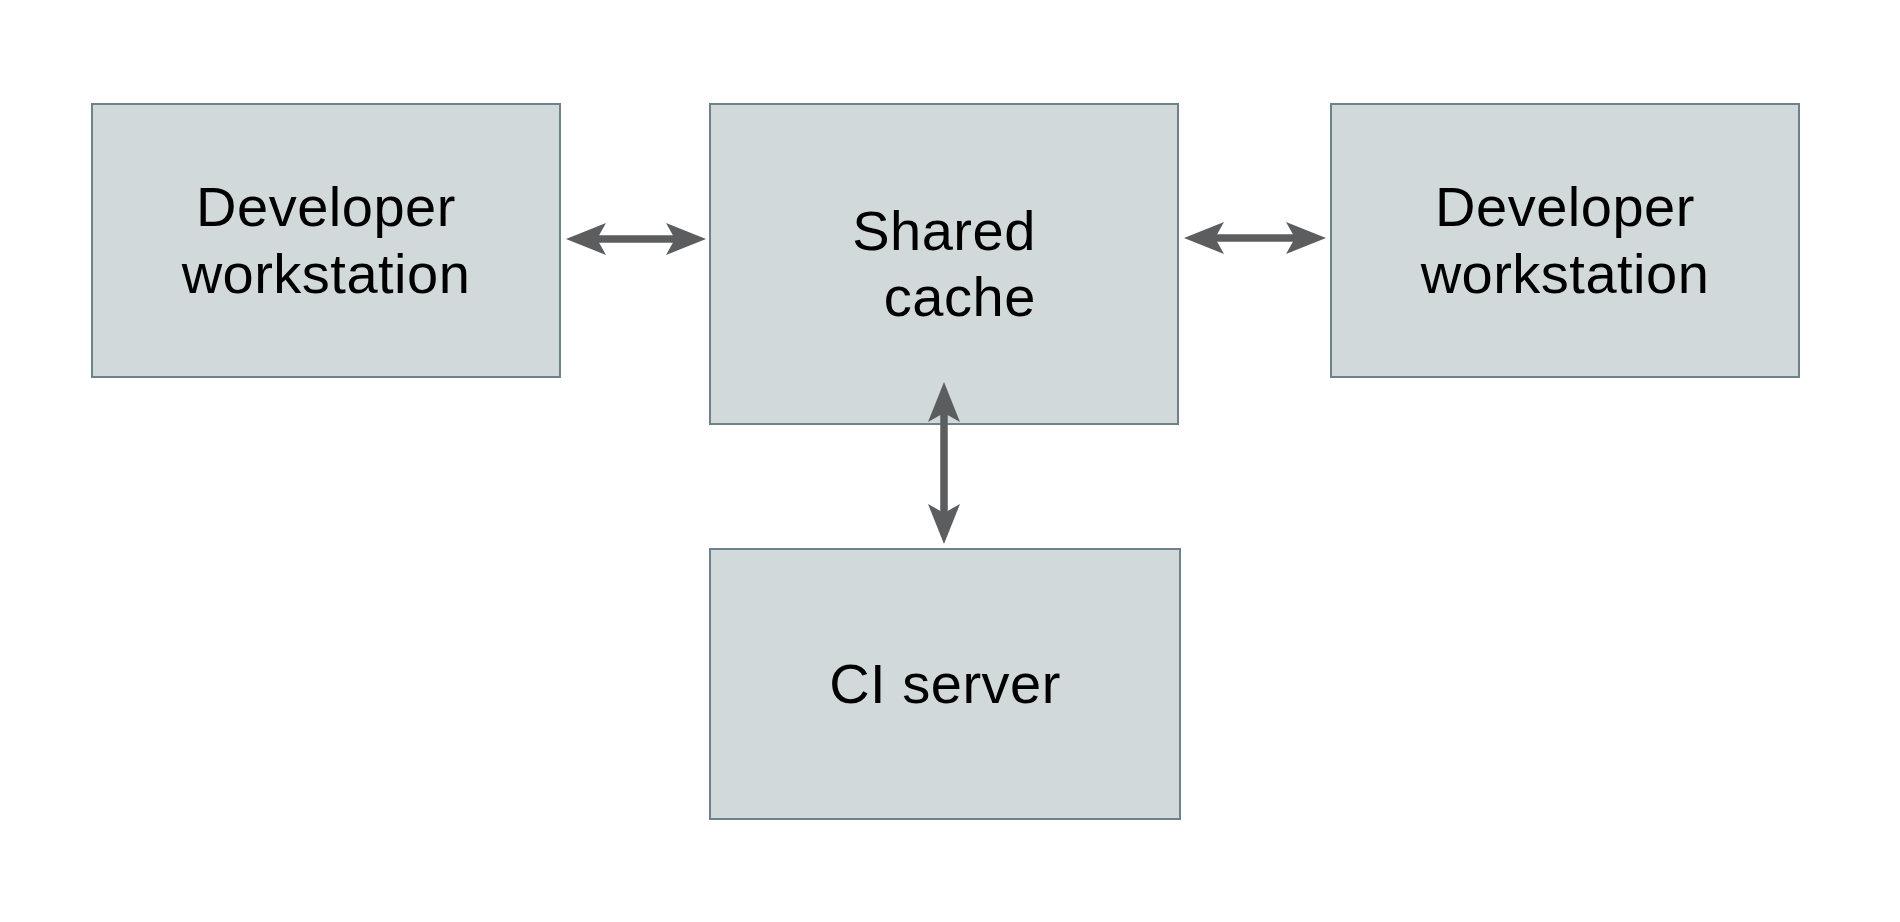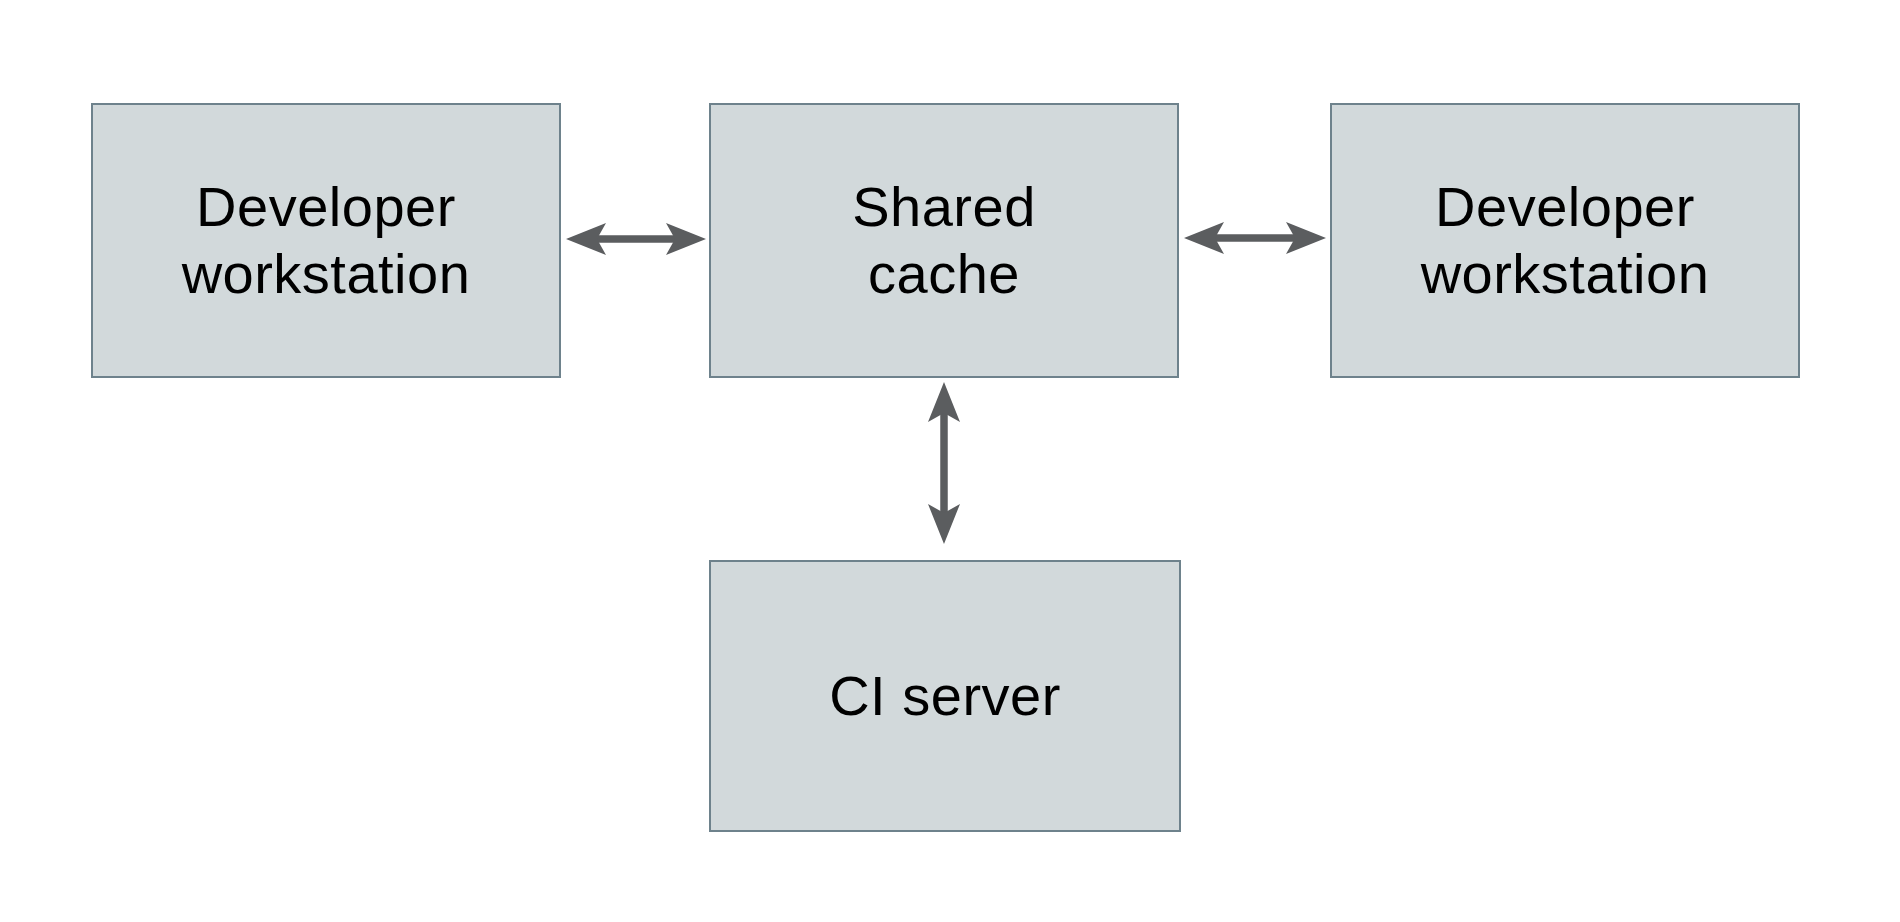--- a/index.html
+++ b/index.html
@@ -26,23 +26,23 @@
     text-align: center;
   }
   .node-label {
     font-size: 56px;
     line-height: 1.18;
     color: var(--text-color, #000000);
     white-space: pre-line;
     letter-spacing: 0.5px;
   }
   #node-left   { left: 91px;   top: 103px; width: 470px; height: 275px; }
-  #node-center { left: 709px;  top: 103px; width: 470px; height: 275px; }
+  #node-center { left: 709px;  top: 103px; width: 470px; height: 322px; text-align: right; }
   #node-right  { left: 1330px; top: 103px; width: 470px; height: 275px; }
-  #node-ci     { left: 709px;  top: 548px; width: 472px; height: 272px; margin-top: 12px; }
+  #node-ci     { left: 709px;  top: 548px; width: 472px; height: 272px; }
   .edges {
     position: absolute;
     left: 0;
     top: 0;
     width: 1900px;
     height: 922px;
     pointer-events: none;
   }
   .edge-shaft {
     stroke: var(--arrow-color, #5b5d5f);

